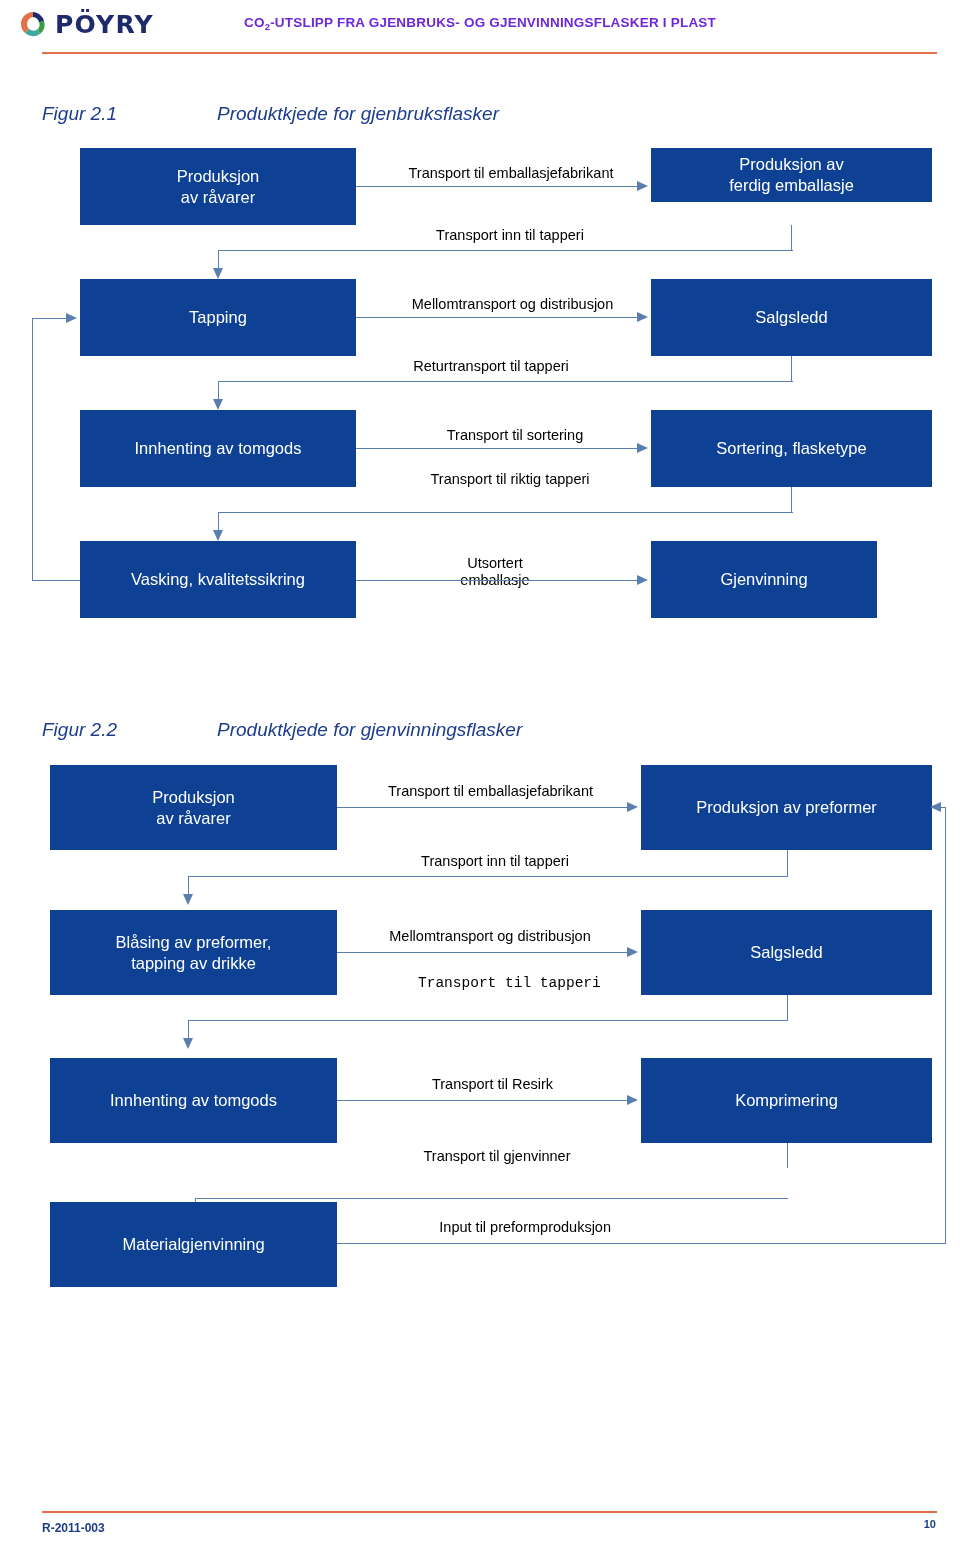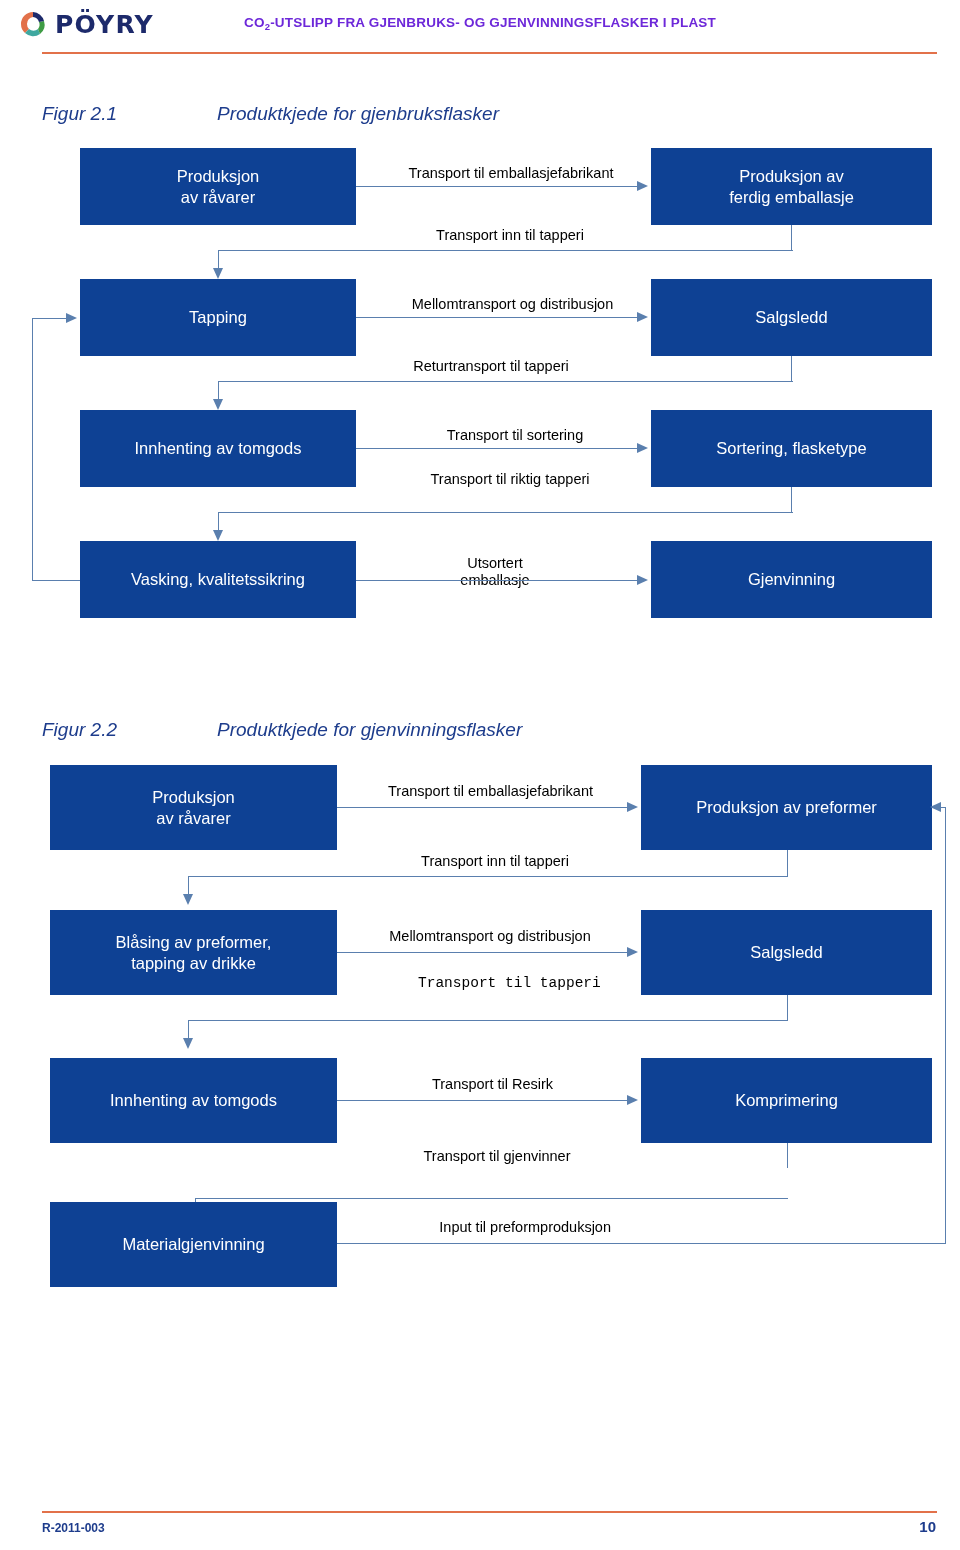--- a/index.html
+++ b/index.html
@@ -141,21 +141,21 @@
   #footer-left {
     position: absolute;
     left: 42px; top: 1521px;
     font-size: 12px;
     font-weight: bold;
     color: #1d3c8c;
   }
   #footer-right {
     position: absolute;
     right: 24px; top: 1518px;
-    font-size: 15px;
+    font-size: 11px;
     font-weight: bold;
     color: #1d3c8c;
   }
 </style>
 </head>
 <body>
 
 <div id="page-header">
 
   <div id="logo-wrap">
@@ -180,21 +180,21 @@
 <div class="figure-caption" style="left:42px; top:103px;">
   <span class="fig-num">Figur 2.1</span><span>Produktkjede for gjenbruksflasker</span>
 </div>
 
 <div class="flow-box" style="left:80px; top:148px; width:276px; height:77px;">
   <span>
     <span>Produksjon</span><br>
     <span>av råvarer</span>
   </span>
 </div>
-<div class="flow-box" style="left:651px; top:148px; width:281px; height:77px;">
+<div class="flow-box" style="left:651px; top:148px; width:281px; height:54px;">
   <span>
     <span>Produksjon av</span><br>
     <span>ferdig emballasje</span>
   </span>
 </div>
 
 <div class="edge-label" style="left:386px; top:165px; width:250px;">Transport til emballasjefabrikant</div>
 <div class="h-line" style="left:356px; top:186px; width:281px;"></div>
 <div class="arrow-head arrow-right" style="left:637px; top:181px;"></div>
 
@@ -222,21 +222,21 @@
 <div class="h-line" style="left:356px; top:448px; width:281px;"></div>
 <div class="arrow-head arrow-right" style="left:637px; top:443px;"></div>
 
 <div class="edge-label" style="left:410px; top:471px; width:200px;">Transport til riktig tapperi</div>
 <div class="v-line" style="left:791px; top:487px; height:25px;"></div>
 <div class="h-line" style="left:218px; top:512px; width:575px;"></div>
 <div class="v-line" style="left:218px; top:512px; height:22px;"></div>
 <div class="arrow-head arrow-down" style="left:213px; top:530px;"></div>
 
 <div class="flow-box" style="left:80px; top:541px; width:276px; height:77px;">Vasking, kvalitetssikring</div>
-<div class="flow-box" style="left:651px; top:541px; width:281px; height:77px;">Gjenvinning</div>
+<div class="flow-box" style="left:651px; top:541px; width:226px; height:77px;">Gjenvinning</div>
 <div class="edge-label two-line" style="left:430px; top:555px; width:130px;">
   <span>Utsortert</span><br>
   <span>emballasje</span>
 </div>
 <div class="h-line" style="left:356px; top:580px; width:281px;"></div>
 <div class="arrow-head arrow-right" style="left:637px; top:575px;"></div>
 
 <div class="h-line" style="left:32px; top:580px; width:48px;"></div>
 <div class="v-line" style="left:32px; top:318px; height:263px;"></div>
 <div class="h-line" style="left:32px; top:318px; width:35px;"></div>

